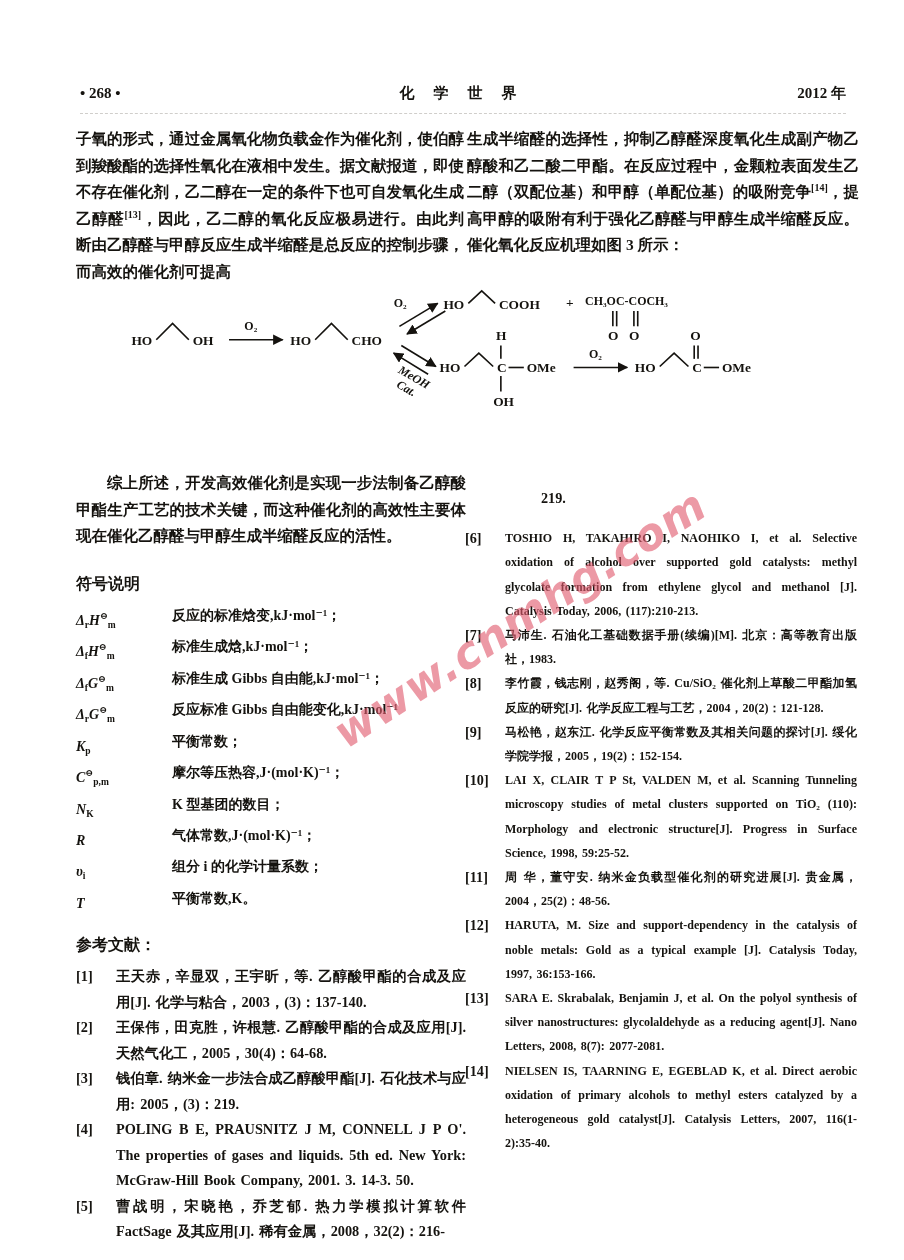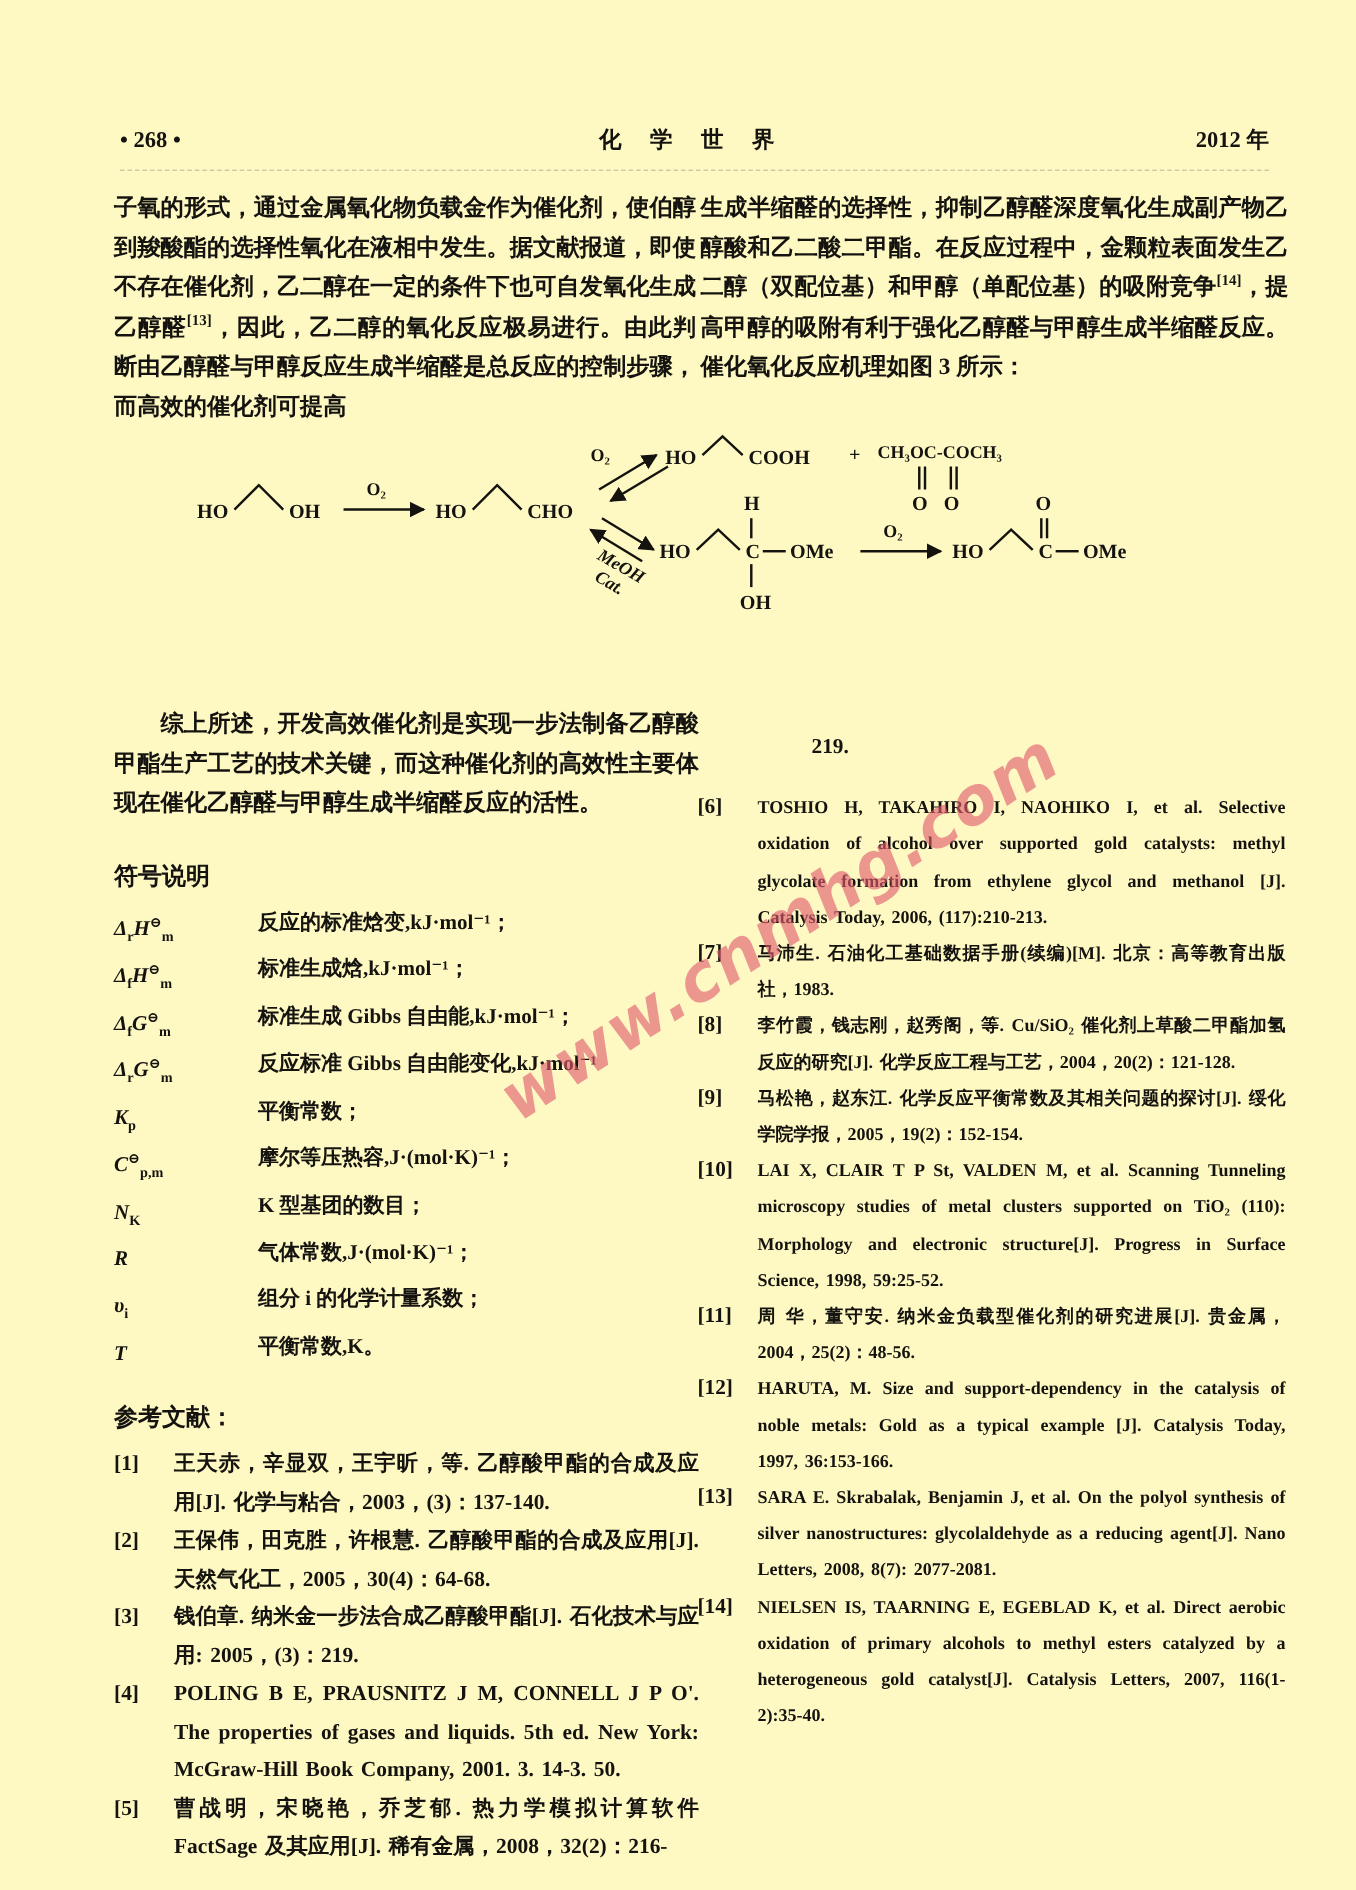--- a/index.html
+++ b/index.html
@@ -1,17 +1,17 @@
 <!DOCTYPE html>
 <html><head>
 <meta charset="utf-8">
 <style>
   html,body{margin:0;padding:0;}
   body{width:904px;height:1260px;background:#e8e6e1;font-family:"Liberation Serif","DejaVu Serif",serif;}
-  .page{position:relative;width:904px;height:1260px;background:#fef9c3;color:#15130f;overflow:hidden;font-weight:600;}
+  .page{position:relative;width:904px;height:1260px;background:#ffffff;color:#15130f;overflow:hidden;font-weight:600;}
   
   .hdr{position:absolute;top:84px;left:80px;right:58px;display:flex;justify-content:space-between;align-items:baseline;font-size:15px;font-weight:700;border-bottom:1px dashed rgba(120,115,105,.35);padding-bottom:10px;}
   .hdr .jtitle{letter-spacing:2px;}
   
   .par{font-size:15.5px;line-height:26.6px;text-align:justify;margin:0;}
   .col-lt{position:absolute;top:126px;left:76px;width:388px;}
   .col-rt{position:absolute;top:126px;left:467px;width:392px;}
   sup.cite{font-size:10px;line-height:0;vertical-align:super;letter-spacing:0;}
   
   .fig{position:absolute;top:284px;left:118px;width:670px;}

